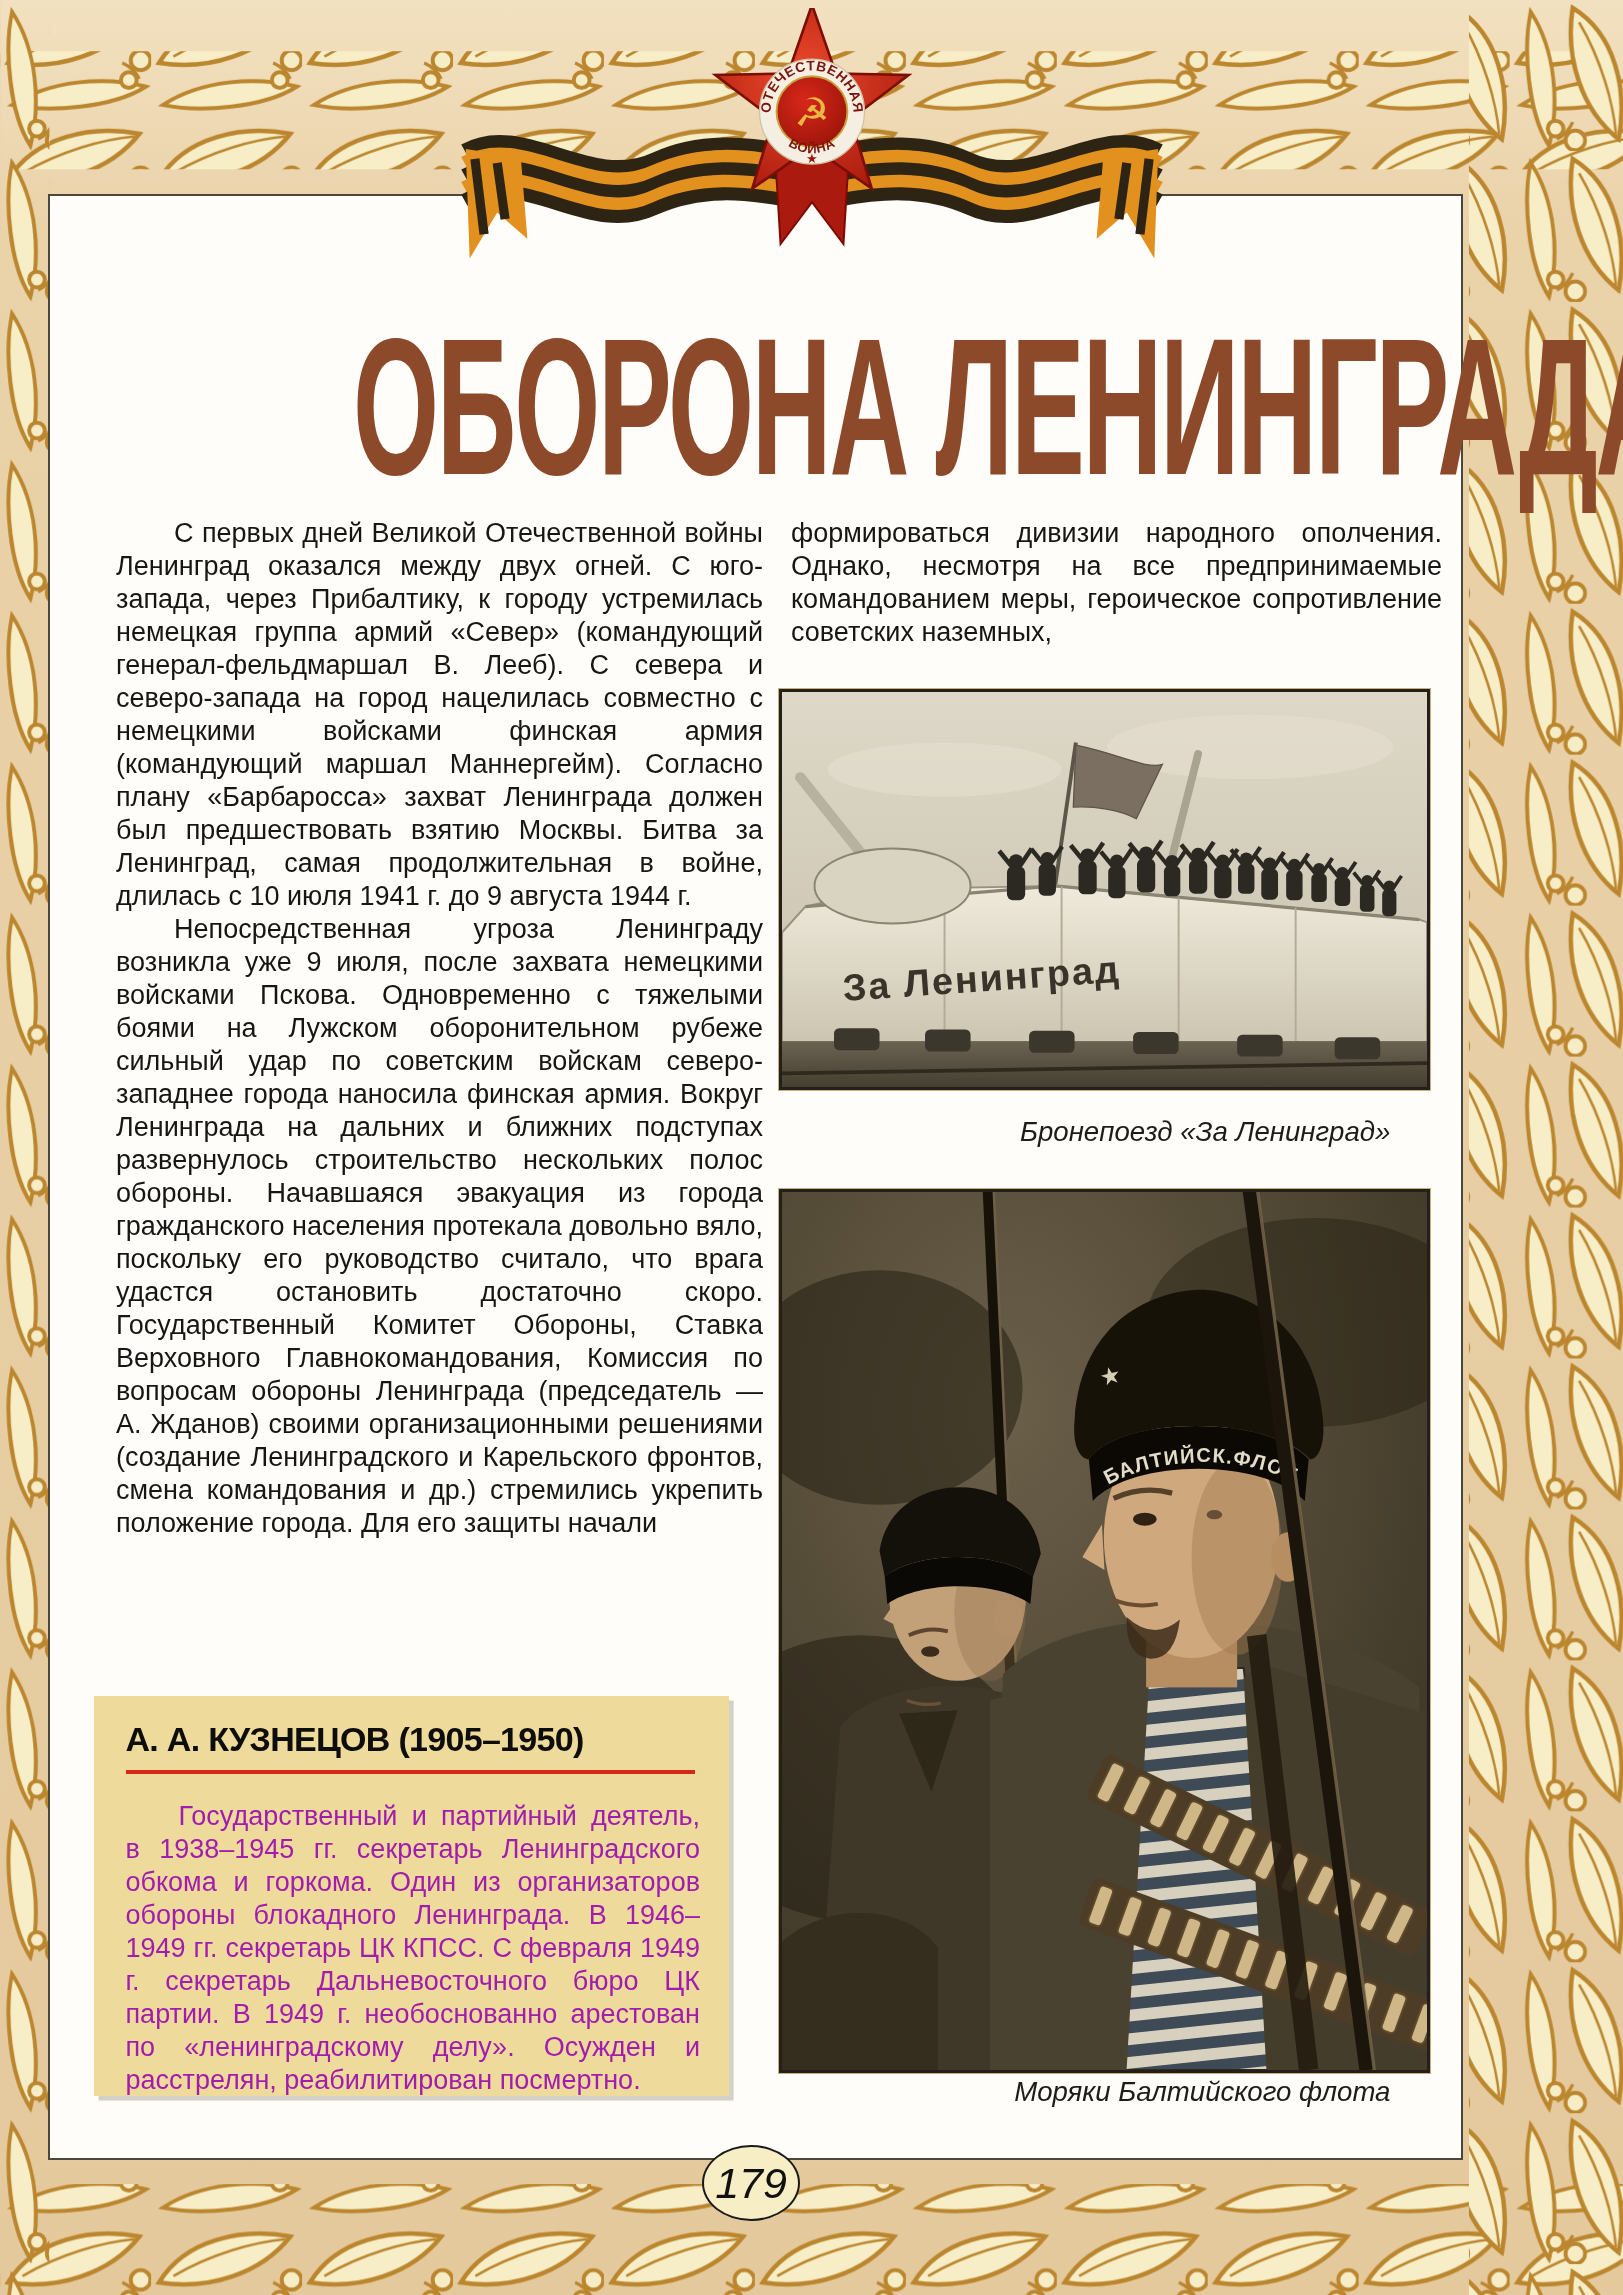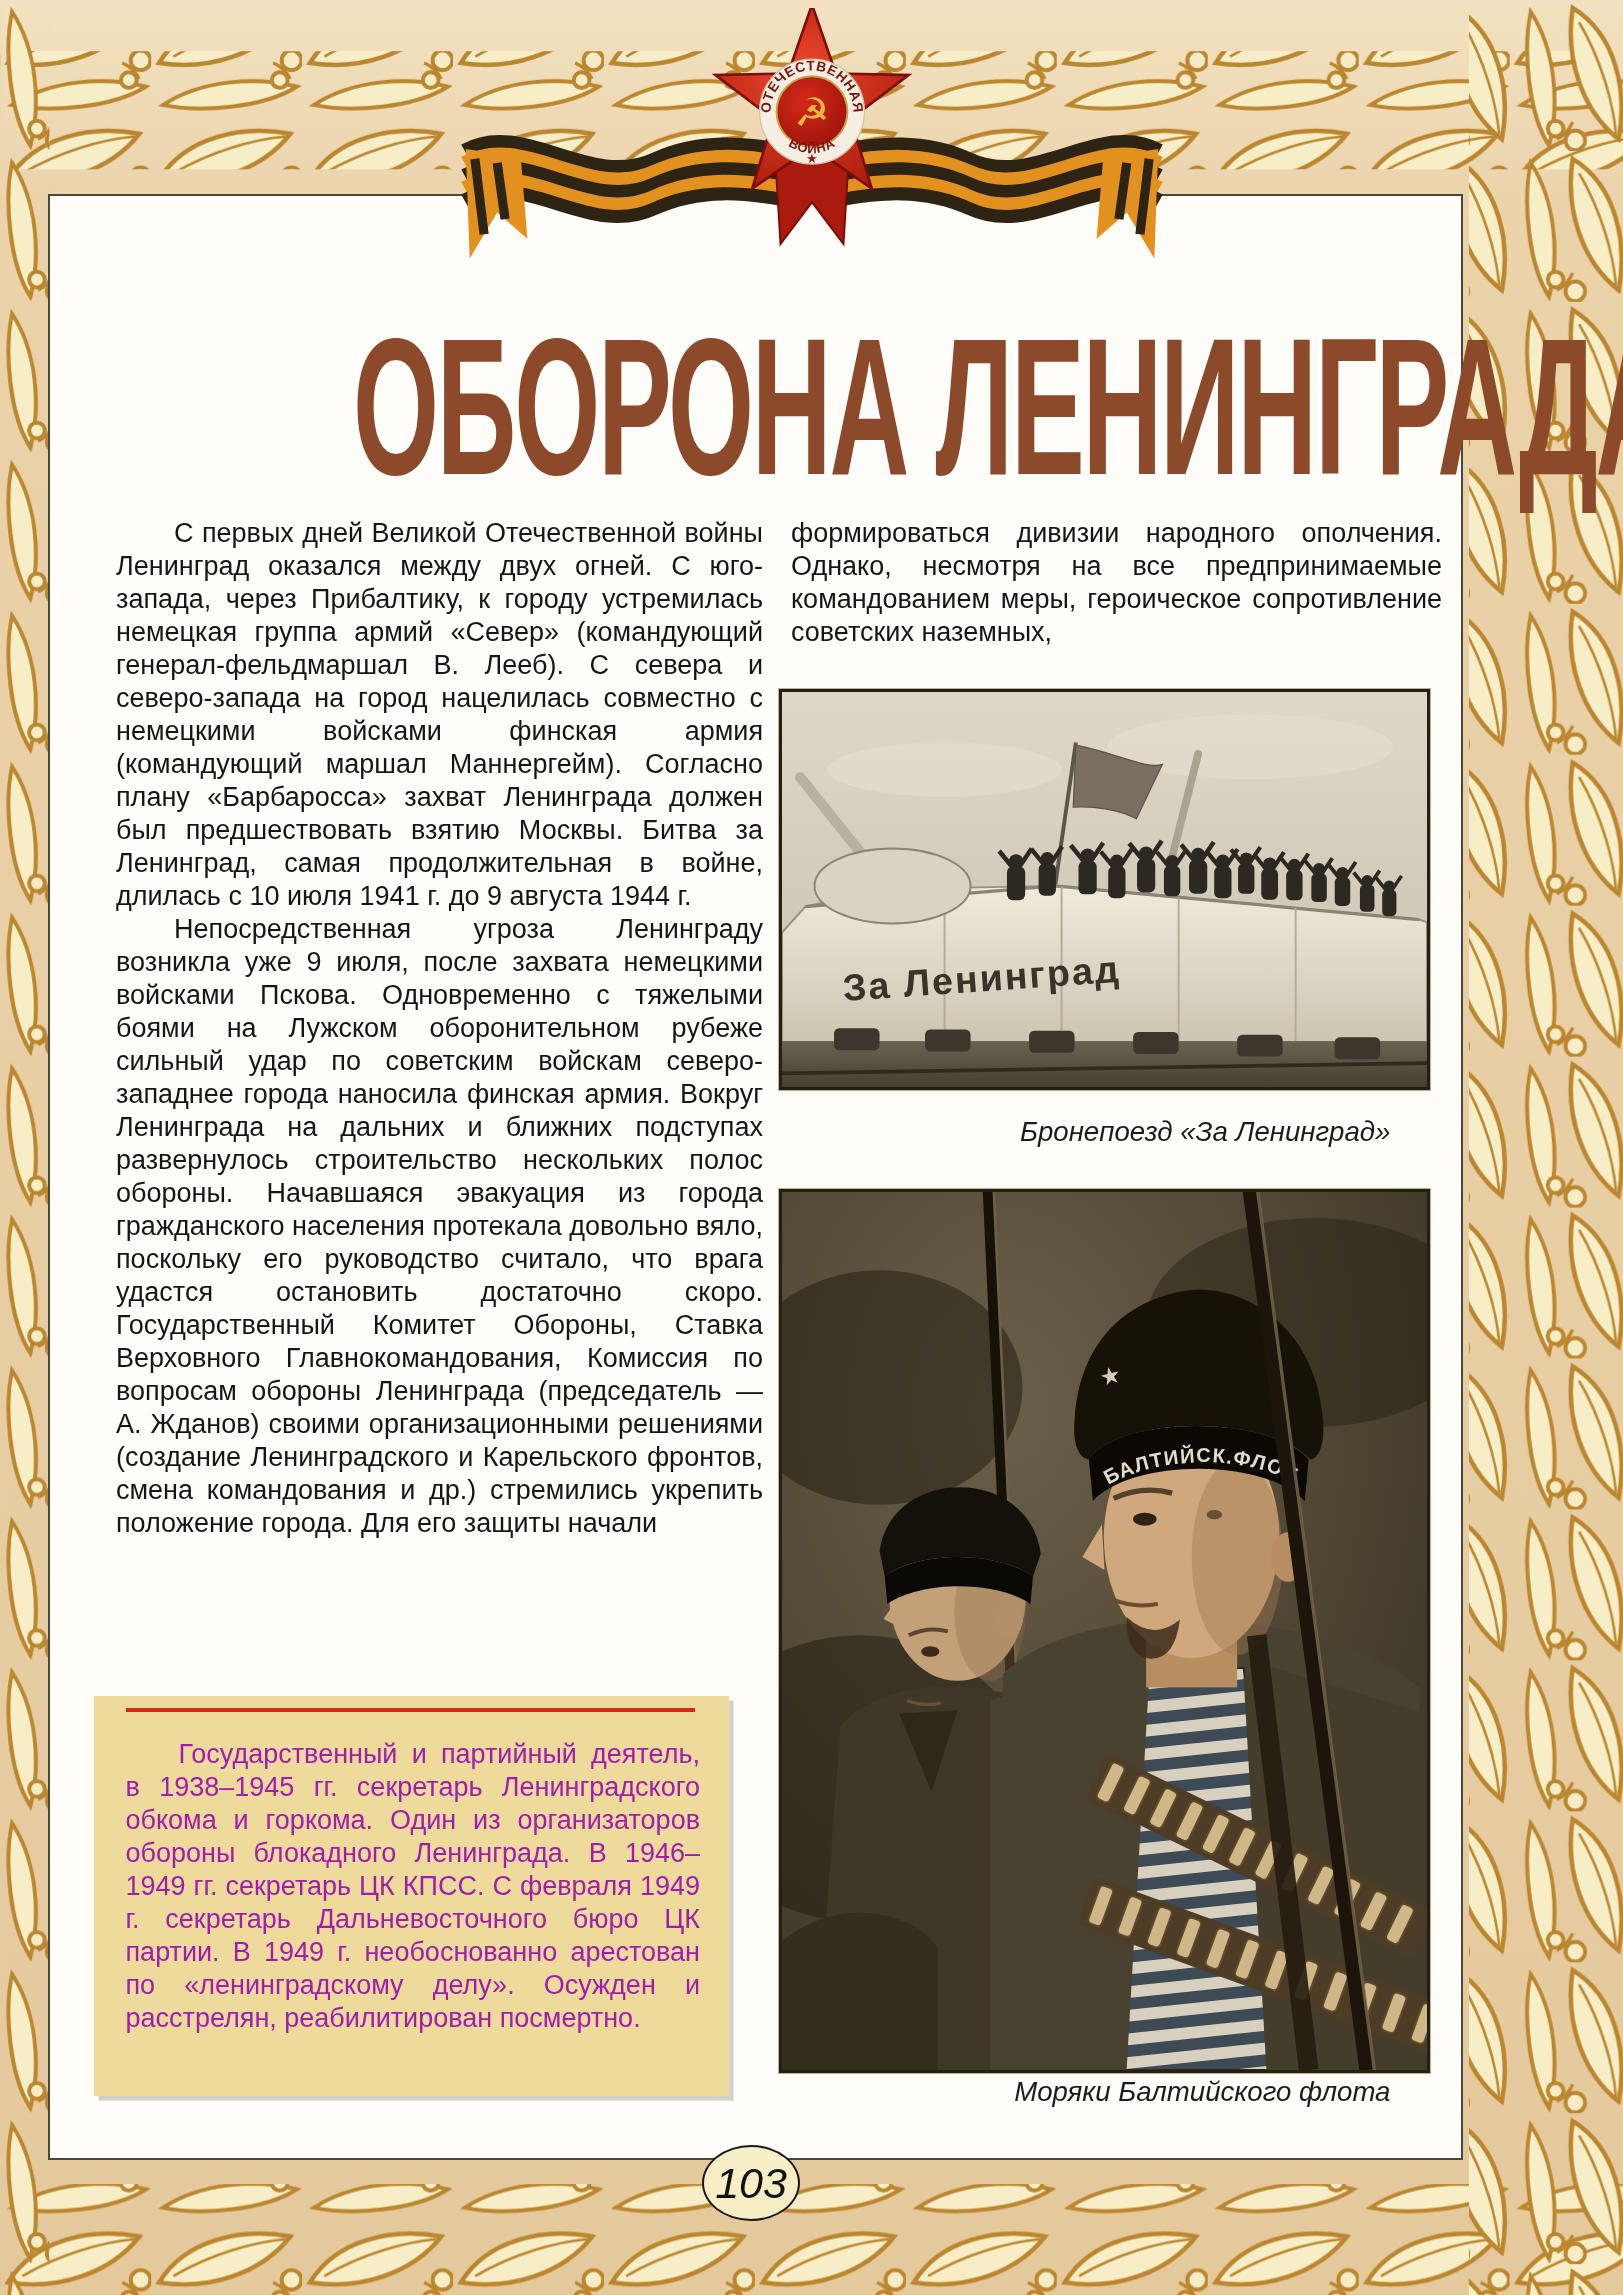--- a/index.html
+++ b/index.html
@@ -323,20 +323,21 @@
       <line x1="520" y1="1307" x2="330" y2="-120" stroke="#1c150c" stroke-width="24"></line>
       <line x1="531" y1="1307" x2="341" y2="-120" stroke="#7a6a4e" stroke-width="5" opacity="0.8"></line>
       <line x1="350" y1="640" x2="430" y2="1307" stroke="#241c10" stroke-width="30" opacity="0.9"></line>
     </g>
     <path d="M0,1150 C80,1080 200,1100 240,1160 L240,1347 L0,1347 Z" fill="#352d1d"></path>
   </svg>
 </figure>
 <div id="caption2" class="caption abs z3">Моряки Балтийского флота</div>
 
 <section class="infobox abs z3">
+  <h2>А. А. КУЗНЕЦОВ (1905–1950)</h2>
   <div class="rule"></div>
   <p>Государственный и партийный деятель, в 1938–1945 гг. секретарь Ленинградского обкома и горкома. Один из организаторов обороны блокадного Ленинграда. В 1946–1949 гг. секретарь ЦК КПСС. С февраля 1949 г. секретарь Дальневосточного бюро ЦК партии. В 1949 г. необоснованно арестован по «ленинградскому делу». Осужден и расстрелян, реабилитирован посмертно.</p>
 </section>
 
 <div class="pagenum abs">
-  <span>103</span>
+  <span>179</span>
 </div>
 
 
 </body></html>

